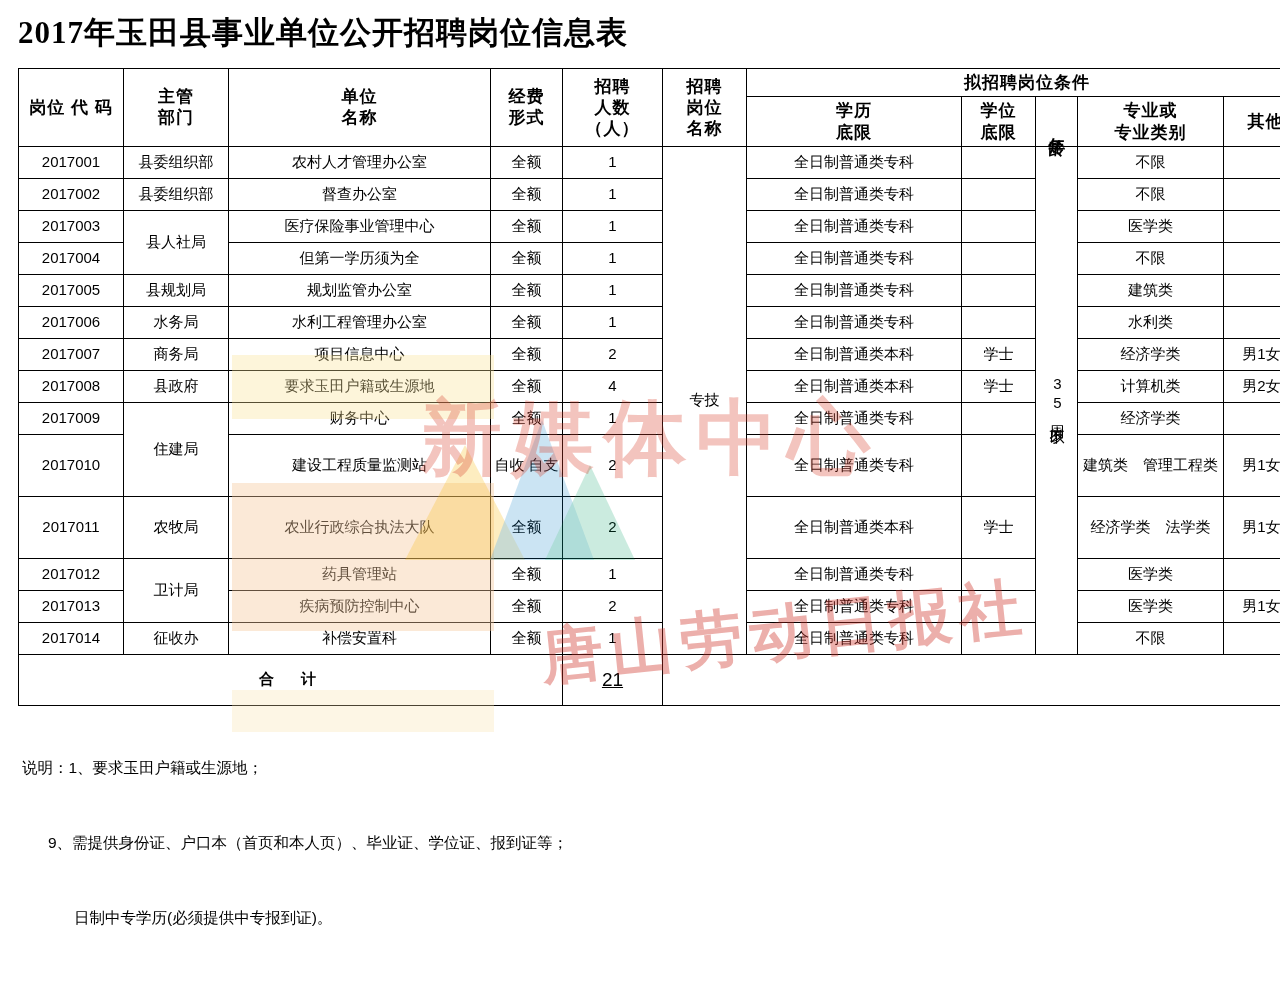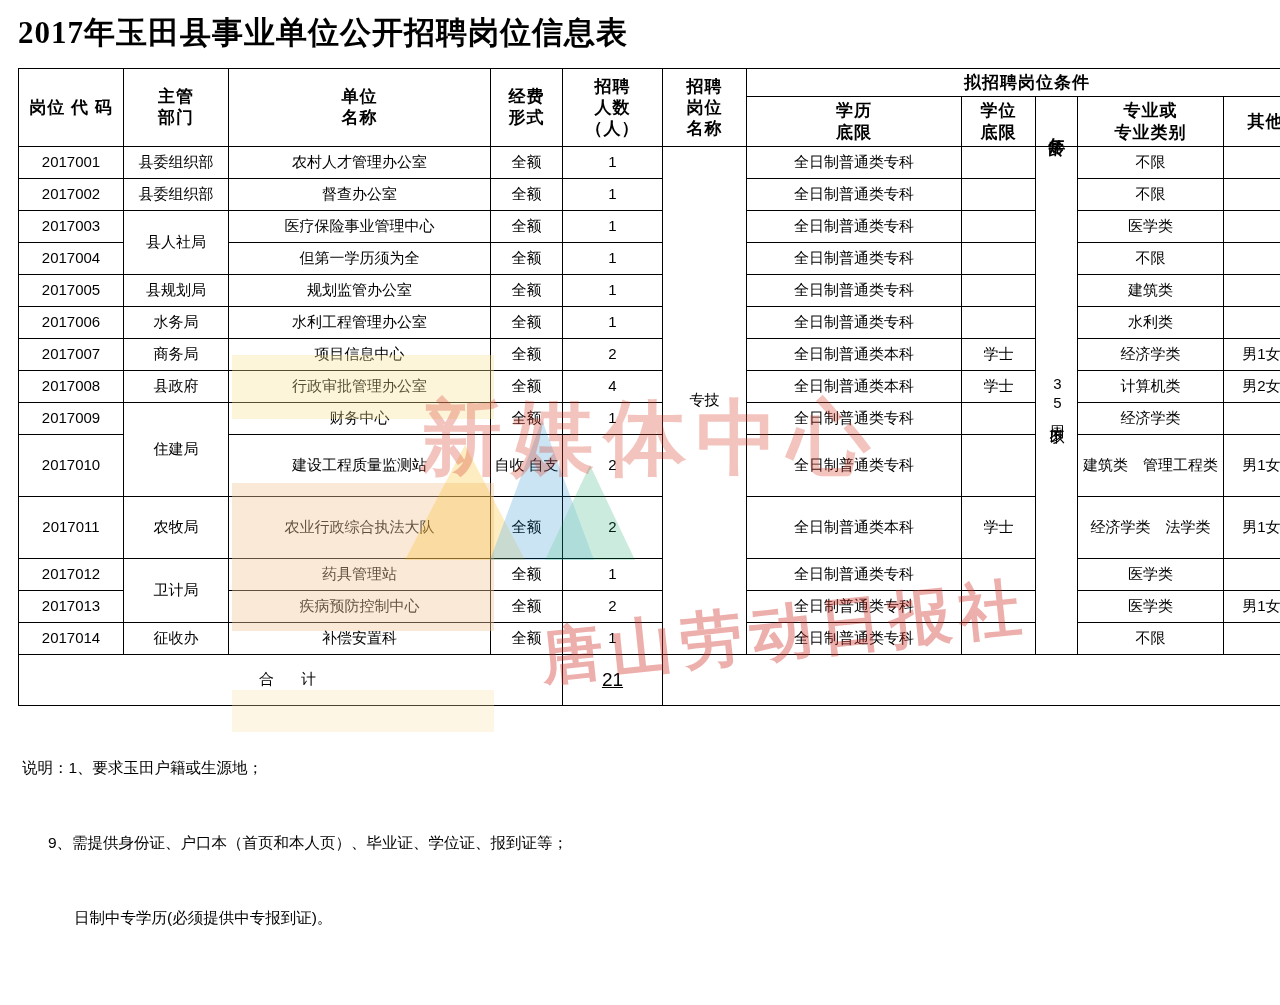--- a/index.html
+++ b/index.html
@@ -56,21 +56,21 @@
   .vert {
     writing-mode: vertical-rl;
     text-orientation: upright;
     letter-spacing: 2px;
     margin: 0 auto;
     display: inline-block;
   }
   .rowcell { height: 32px; }
   .total-row td {
     font-size: 19px;
-    font-weight: normal;
+    font-weight: bold;
     letter-spacing: 6px;
     height: 44px;
   }
   .total-row td.num {
     font-weight: normal;
     letter-spacing: normal;
     font-size: 19px;
     text-decoration: underline;
   }
   .notes {
@@ -299,21 +299,21 @@
         <td>2</td>
         <td>全日制普通类本科</td>
         <td>学士</td>
         <td>经济学类</td>
         <td>男1女1</td>
       </tr>
 
       <tr class="rowcell">
         <td class="cell-code">2017008</td>
         <td>县政府</td>
-        <td>行政审批管理办公室</td>
+        <td>要求玉田户籍或生源地</td>
         <td>全额</td>
         <td>4</td>
         <td>全日制普通类本科</td>
         <td>学士</td>
         <td>计算机类</td>
         <td>男2女2</td>
       </tr>
 
       <tr class="rowcell">
         <td class="cell-code">2017009</td>

